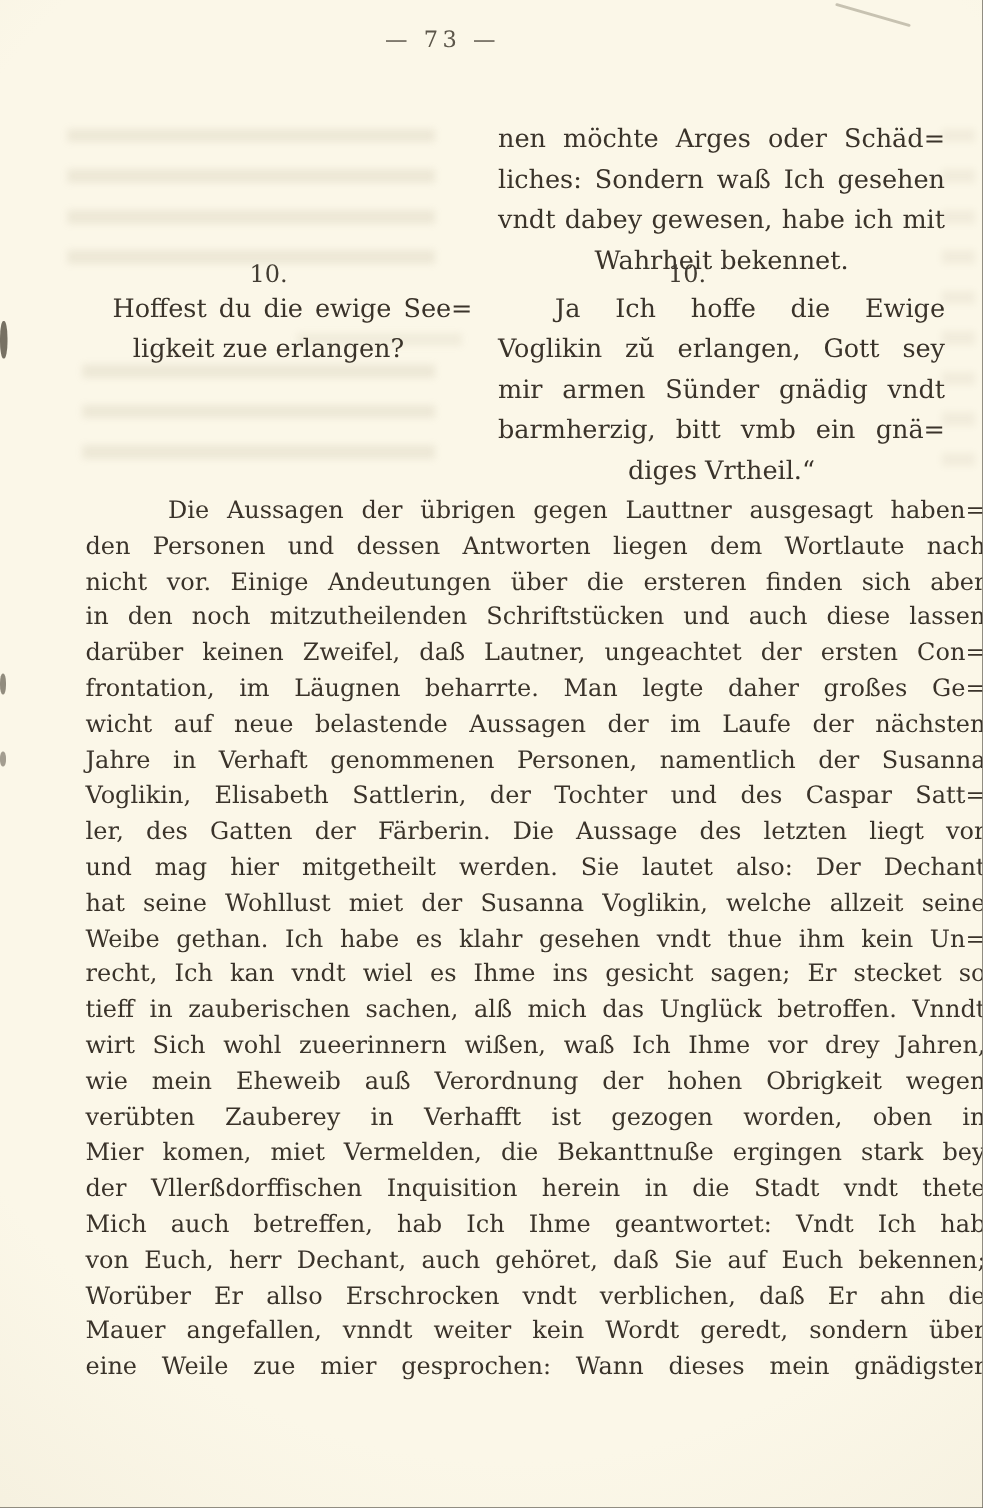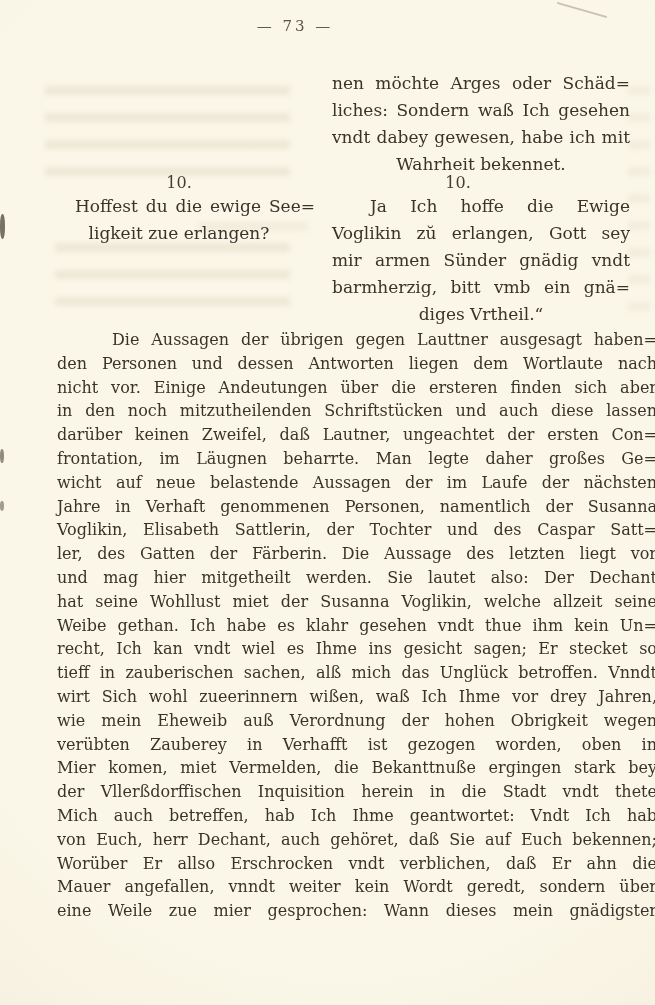--- a/index.html
+++ b/index.html
@@ -12,21 +12,21 @@
     text-decoration:underline;
   }
   
   .tline{white-space:nowrap;}
   .tline.just{text-align:justify;text-align-last:justify;white-space:normal;}
   .tline.flush{text-align:center;}
   .pagenum{
     position:absolute;left:0;top:17px;width:590px;text-align:center;
     font-size:15px;letter-spacing:3px;color:#5c564a;
   }
-  .qa-cont{position:absolute;left:332px;top:70px;width:298px;font-size:17px;line-height:27px;}
+  .qa-cont{position:absolute;left:332px;top:80px;width:298px;font-size:17px;line-height:27px;}
   .num-left{position:absolute;left:43px;top:169px;width:272px;text-align:center;font-size:16px;line-height:27px;color:#433d33;}
   .num-right{position:absolute;left:332px;top:169px;width:252px;text-align:center;font-size:16px;line-height:27px;color:#433d33;}
   .qa-q{position:absolute;left:43px;top:193px;width:272px;font-size:17px;line-height:27px;}
   .qa-a{position:absolute;left:332px;top:193px;width:298px;font-size:17px;line-height:27px;}
   .body-par{position:absolute;left:28px;top:328px;width:600px;font-size:16px;line-height:23.8px;margin-left:29px;}
   
   .ghost{
     position:absolute;filter:blur(2.6px);opacity:.5;pointer-events:none;
     background:repeating-linear-gradient(180deg, rgba(170,159,129,.34) 0 9px, rgba(0,0,0,0) 9px 27px);
   }

